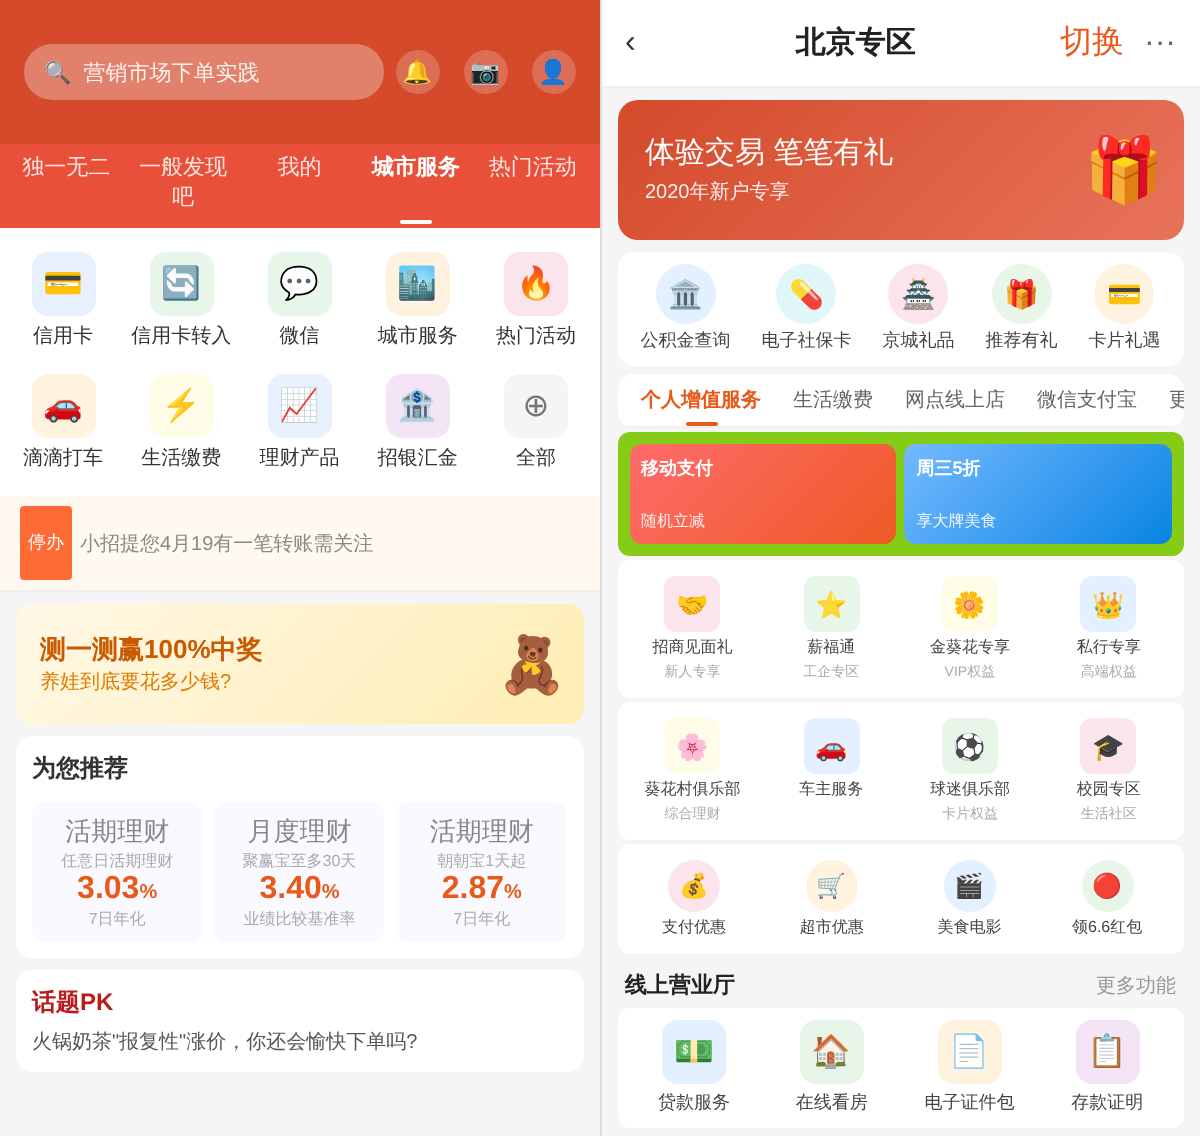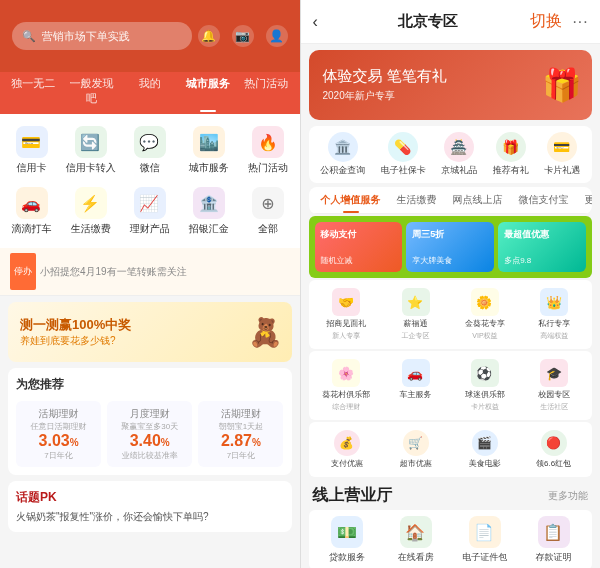--- a/index.html
+++ b/index.html
@@ -209,21 +209,21 @@
     }
 
     .rec-card {
       background: #f9f9ff;
       border-radius: 6px;
       padding: 6px;
       text-align: center;
     }
 
     .rec-card .rc-label {
-      font-size: 10px;
+      font-size: 13px;
       color: #888;
     }
 
     .rec-card .rc-rate {
       font-size: 16px;
       color: #e85a1a;
       font-weight: bold;
     }
 
     .rec-card .rc-rate span {
@@ -553,21 +553,21 @@
 
     .section-header {
       display: flex;
       justify-content: space-between;
       align-items: center;
       padding: 6px 12px 2px;
       background: #f5f5f5;
     }
 
     .section-header-title {
-      font-size: 16px;
+      font-size: 11px;
       font-weight: bold;
       color: #222;
     }
 
     .section-header-more {
       font-size: 10px;
       color: #999;
       cursor: pointer;
     }
 
@@ -800,24 +800,20 @@
 
     <div class="promo-strip">
       <div class="promo-card red-card">
         <div class="pc-title">移动支付</div>
         <div class="pc-sub">随机立减</div>
       </div>
       <div class="promo-card blue-card">
         <div class="pc-title">周三5折</div>
         <div class="pc-sub">享大牌美食</div>
       </div>
-      <div class="promo-card green-card">
-        <div class="pc-title">最超值优惠</div>
-        <div class="pc-sub">多点9.8</div>
-      </div>
     </div>
 
     <div class="brand-services">
       <div class="bs-item">
         <div class="bs-icon bs-red">🤝</div>
         <div class="bs-label">招商见面礼</div>
         <div class="bs-sub">新人专享</div>
       </div>
       <div class="bs-item">
         <div class="bs-icon bs-green">⭐</div>

